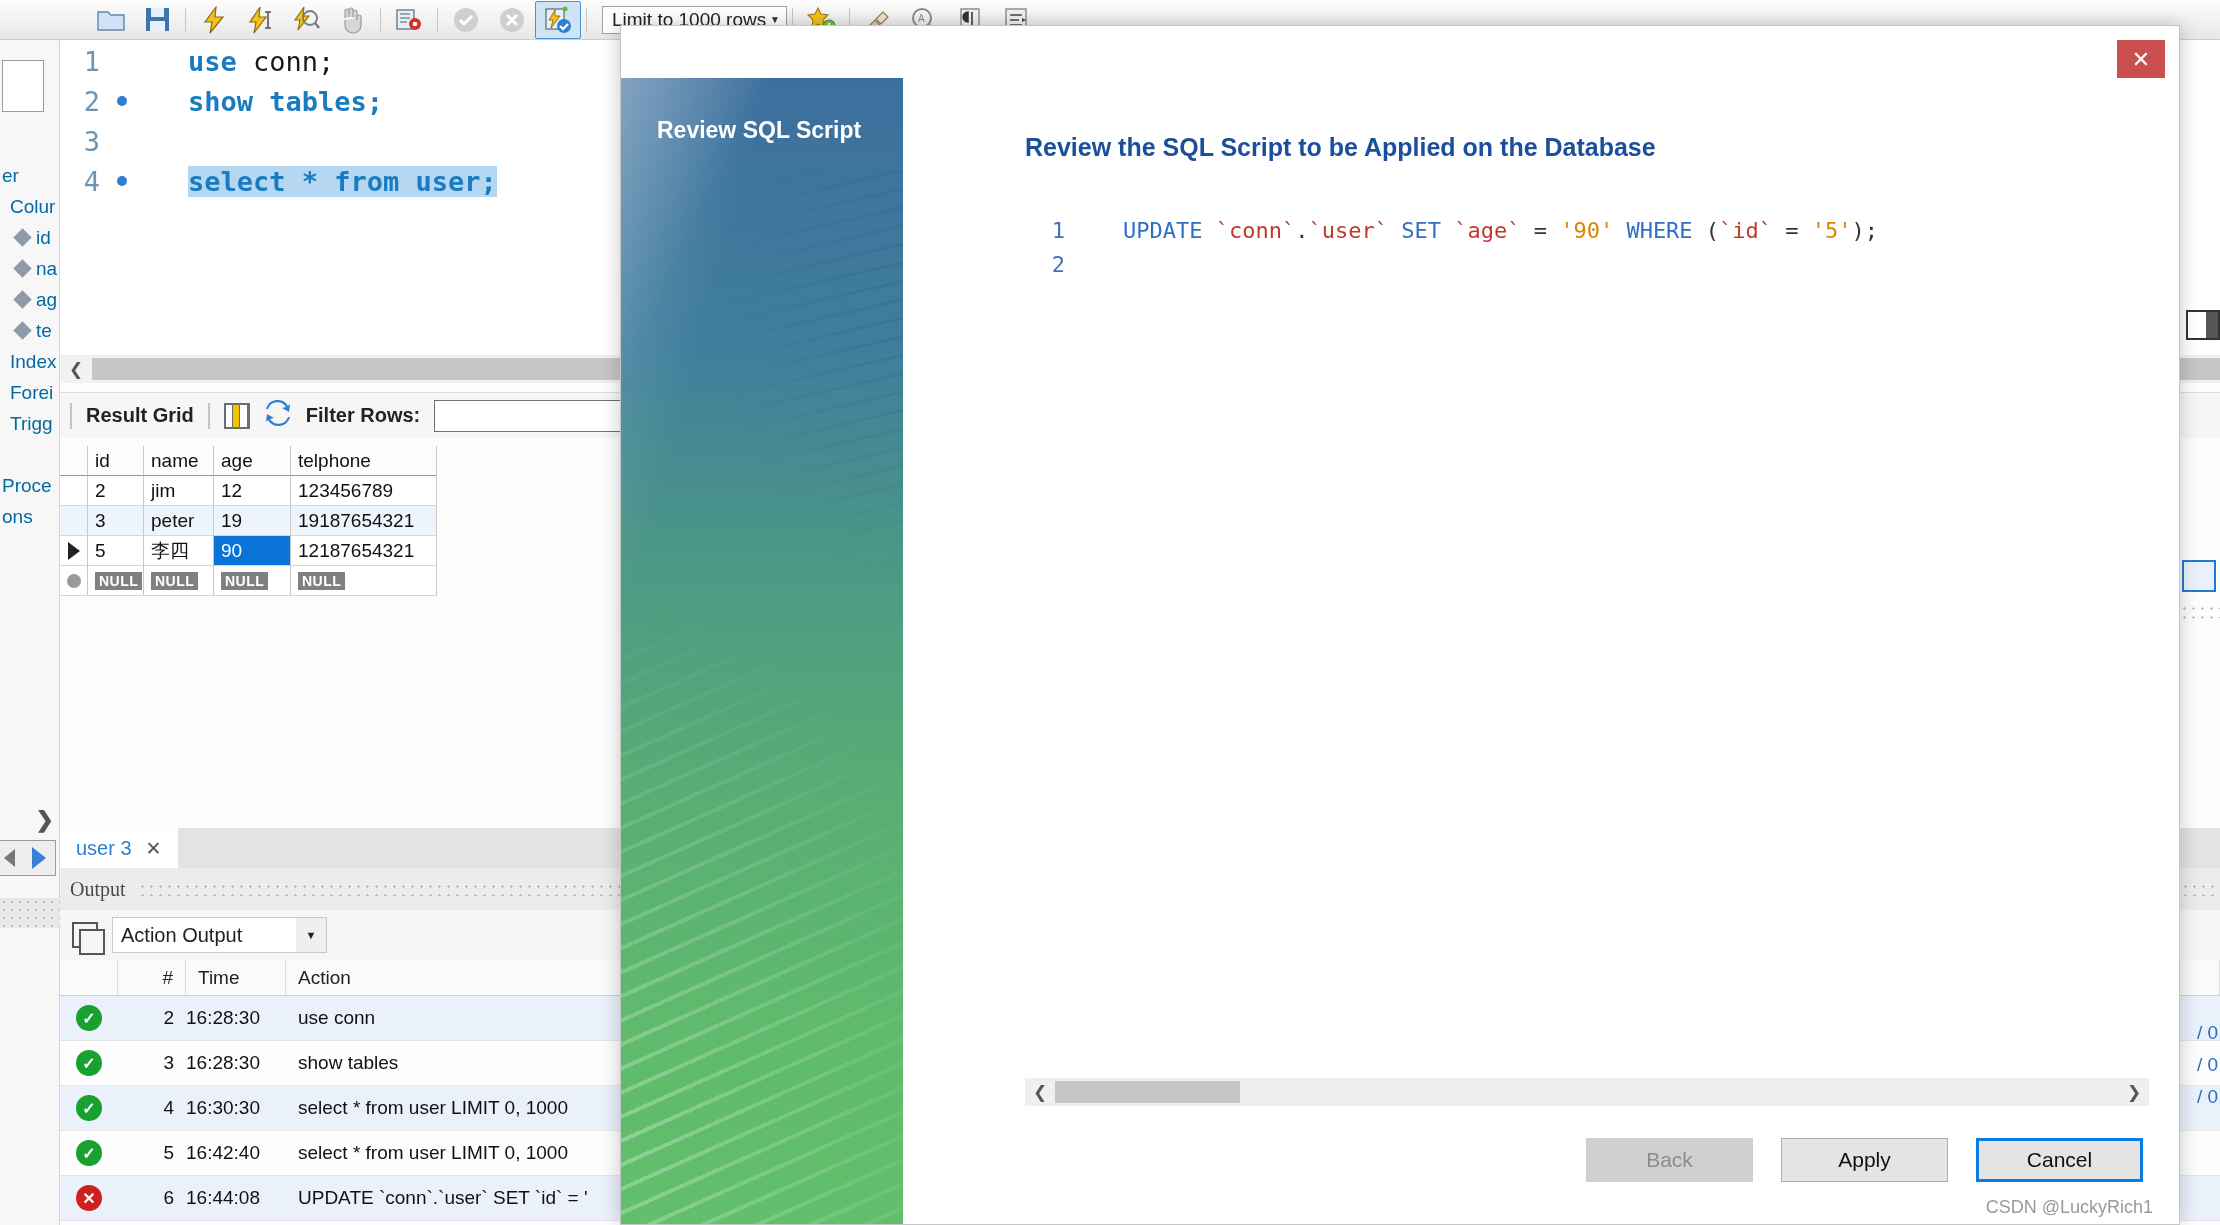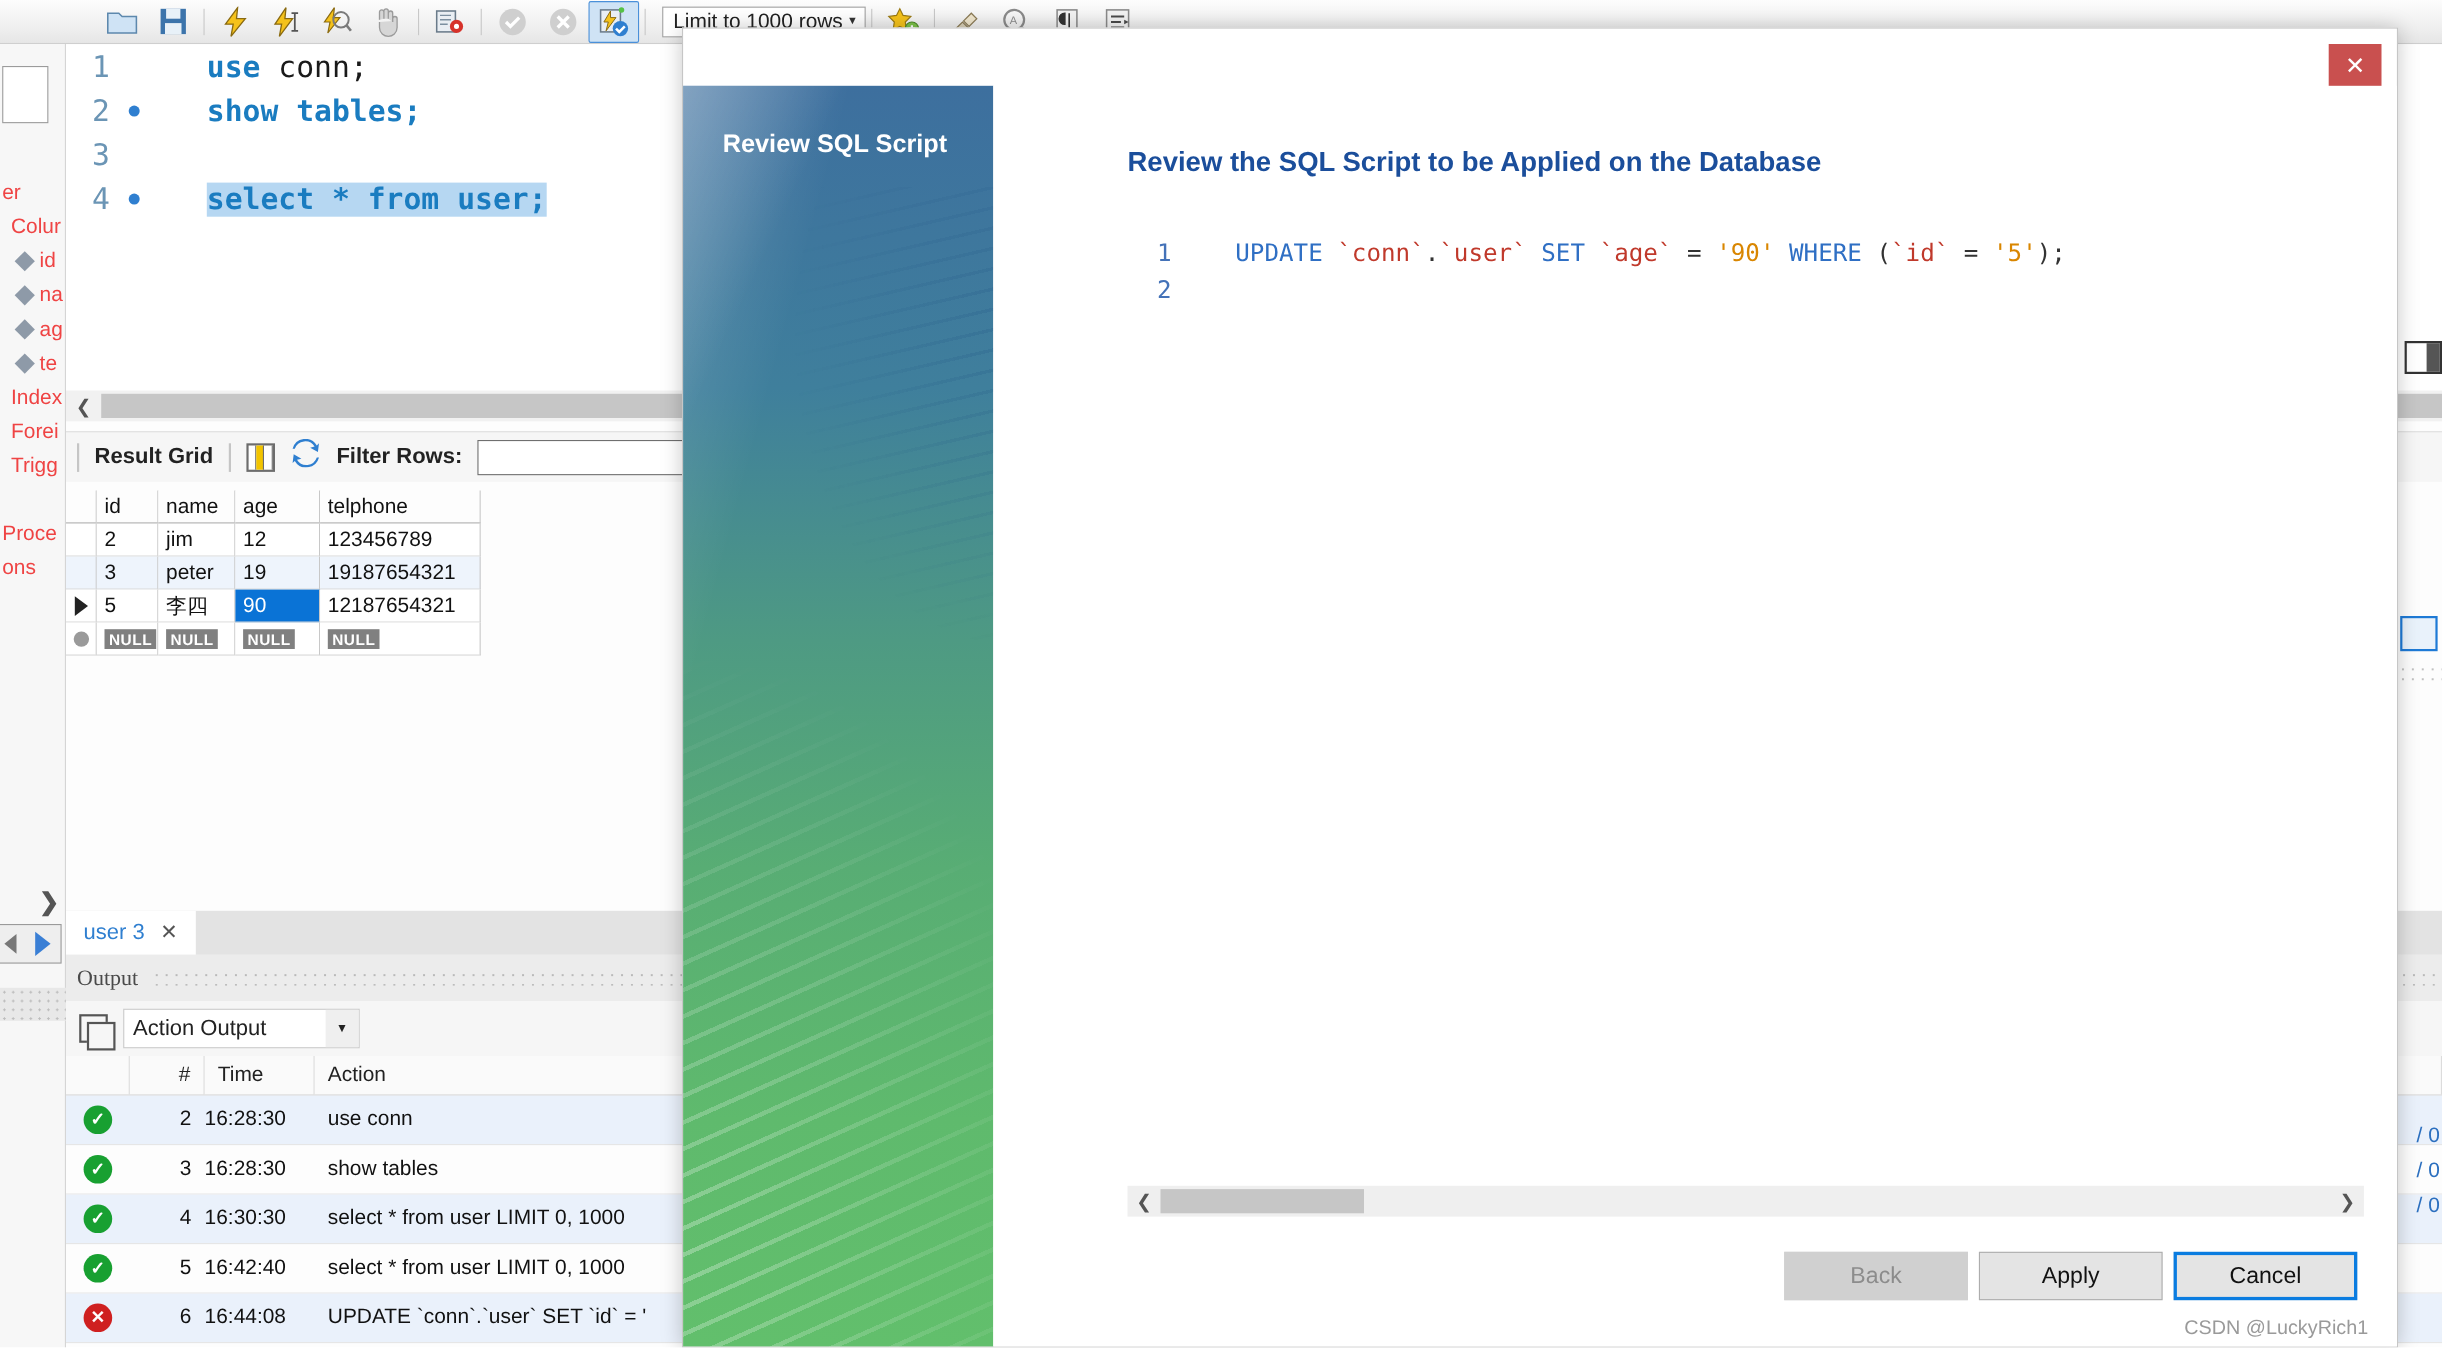--- a/index.html
+++ b/index.html
@@ -28,21 +28,21 @@
   .tb-limit {
     width:185px; height:28px; background:#fff; border:1px solid #a0a0a0;
     display:flex; align-items:center; justify-content:space-between;
     font-size:19px; color:#222; padding:0 6px 0 9px; margin-left:10px;
   }
   .tb-caret { font-size:10px; color:#333; }
 
   
   .wb-left { position:absolute; left:0; top:40px; width:60px; bottom:0; background:#f7f7f7; border-right:1px solid #d5d5d5; }
   .wb-left-box { position:absolute; left:2px; top:20px; width:42px; height:52px; background:#fff; border:1px solid #9b9b9b; }
-  .wb-tree { position:absolute; left:0px; top:120px; width:80px; font-size:19px; color:#ef4444; }
+  .wb-tree { position:absolute; left:0px; top:120px; width:80px; font-size:19px; color:#0369a1; }
   .wb-tree-item { height:31px; display:flex; align-items:center; white-space:nowrap; overflow:hidden; padding-left:2px; }
   .wb-tree-item.ind1 { padding-left:10px; }
   .wb-tree-item.ind2 { padding-left:16px; }
   .dia { width:13px; height:13px; background:#8e9aa8; transform:rotate(45deg); margin-right:7px; flex:0 0 auto; }
   .wb-left-arrow { position:absolute; left:0; top:760px; width:60px; height:40px; display:flex; align-items:center; justify-content:flex-end; padding-right:6px; font-size:22px; color:#555; font-weight:bold;}
   .wb-left-navbox { position:absolute; left:-6px; top:800px; width:62px; height:36px; border:1px solid #9a9a9a; background:#eee; display:flex; align-items:center; justify-content:space-around; }
   .navtri { width:0;height:0;border-top:9px solid transparent;border-bottom:9px solid transparent; }
   .navtri.l { border-right:11px solid #777; }
   .bluepent { width:0;height:0;border-top:11px solid transparent;border-bottom:11px solid transparent;border-left:14px solid #3a7fd5; }
   .wb-left-dots { position:absolute; left:0; top:858px; width:60px; height:30px; background:#e8e8e8;
@@ -165,21 +165,21 @@
   .rv-gut { width:40px; text-align:right; color:#4472b8; flex:0 0 auto; }
   .rv-code { padding-left:58px; white-space:pre; }
   .t-kw { color:#2f6fc4; }
   .t-ident { color:#c0392b; }
   .t-str { color:#d98600; }
   .t-op { color:#333; }
   .dlg-hscroll { position:absolute; left:122px; right:30px; bottom:118px; height:28px; background:#efefef; display:flex; align-items:center; }
   .dlg-hscroll .arw { width:30px; text-align:center; color:#555; font-size:17px; }
   .dlg-hscroll .th { height:22px; width:185px; background:#c6c6c6; }
   .dlg-hscroll .sp { flex:1; }
-  .dlg-buttons { position:absolute; right:36px; bottom:42px; display:flex; gap:10px; }
+  .dlg-buttons { position:absolute; right:36px; bottom:42px; display:flex; gap:28px; }
   .dbtn { width:167px; height:44px; display:flex; align-items:center; justify-content:center; font-size:21px; }
   .dbtn.disabled { background:#d0d0d0; color:#8c8c8c; border:1px solid #d0d0d0; }
   .dbtn.normal { background:#e4e4e4; color:#111; border:1px solid #adadad; }
   .dbtn.default { background:#e4e4e4; color:#111; border:3px solid #0a7ce0; }
   .watermark { position:absolute; right:26px; bottom:6px; font-size:18px; color:#9a9a9a; }
 </style>
 </head>
 <body>
 
 <div id="root">

